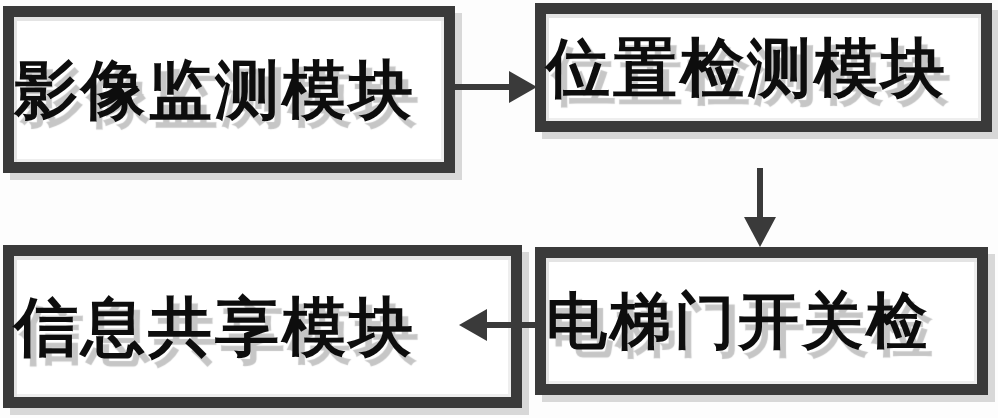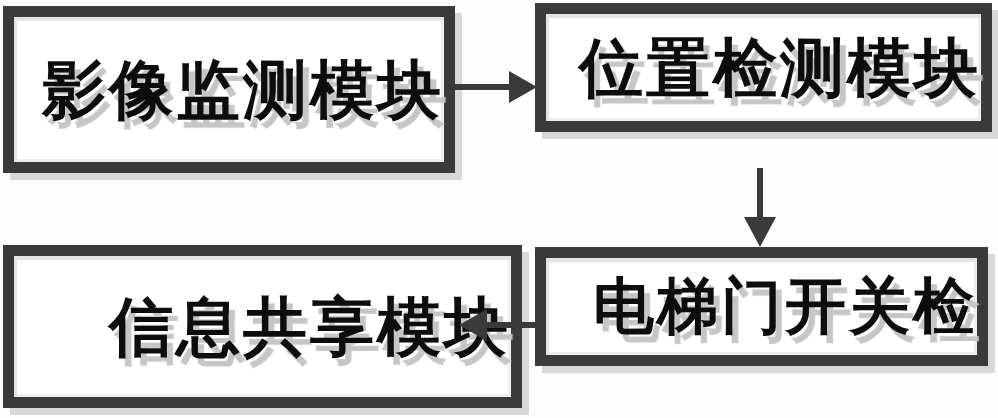--- a/index.html
+++ b/index.html
@@ -21,37 +21,37 @@
   }
   .module-box {
     position: absolute;
     background: #ffffff;
     border: 11px solid var(--c-border);
     box-shadow: 7px 7px 0 var(--c-box-shadow),
                 inset 3px 4px 0 #e4e4e4,
                 inset -3px -3px 0 #eeeeee;
     display: flex;
     flex-direction: column;
-    align-items: flex-end;
+    align-items: flex-start;
     justify-content: center;
     text-align: center;
   }
   .module-label {
     font-size: 64px;
     font-weight: 700;
     line-height: 1.06;
     letter-spacing: 3px;
     color: var(--c-text);
     text-shadow: 6px 8px 1px var(--c-text-shadow);
     white-space: nowrap;
   }
   .module-label.small { font-size: 61px; }
   #box-image-monitoring   { left: 3px;   top: 6px;   width: 452px; height: 167px; }
   #box-position-detection { left: 535px; top: 3px;   width: 457px; height: 129px; }
-  #box-door-switch        { left: 535px; top: 247px; width: 453px; height: 119px; }
+  #box-door-switch        { left: 535px; top: 247px; width: 453px; height: 148px; }
   #box-info-sharing       { left: 3px;   top: 245px; width: 519px; height: 163px; }
 
   .connector-line {
     position: absolute;
     background: var(--c-border);
   }
   .arrow-head {
     position: absolute;
     width: 0;
     height: 0;

